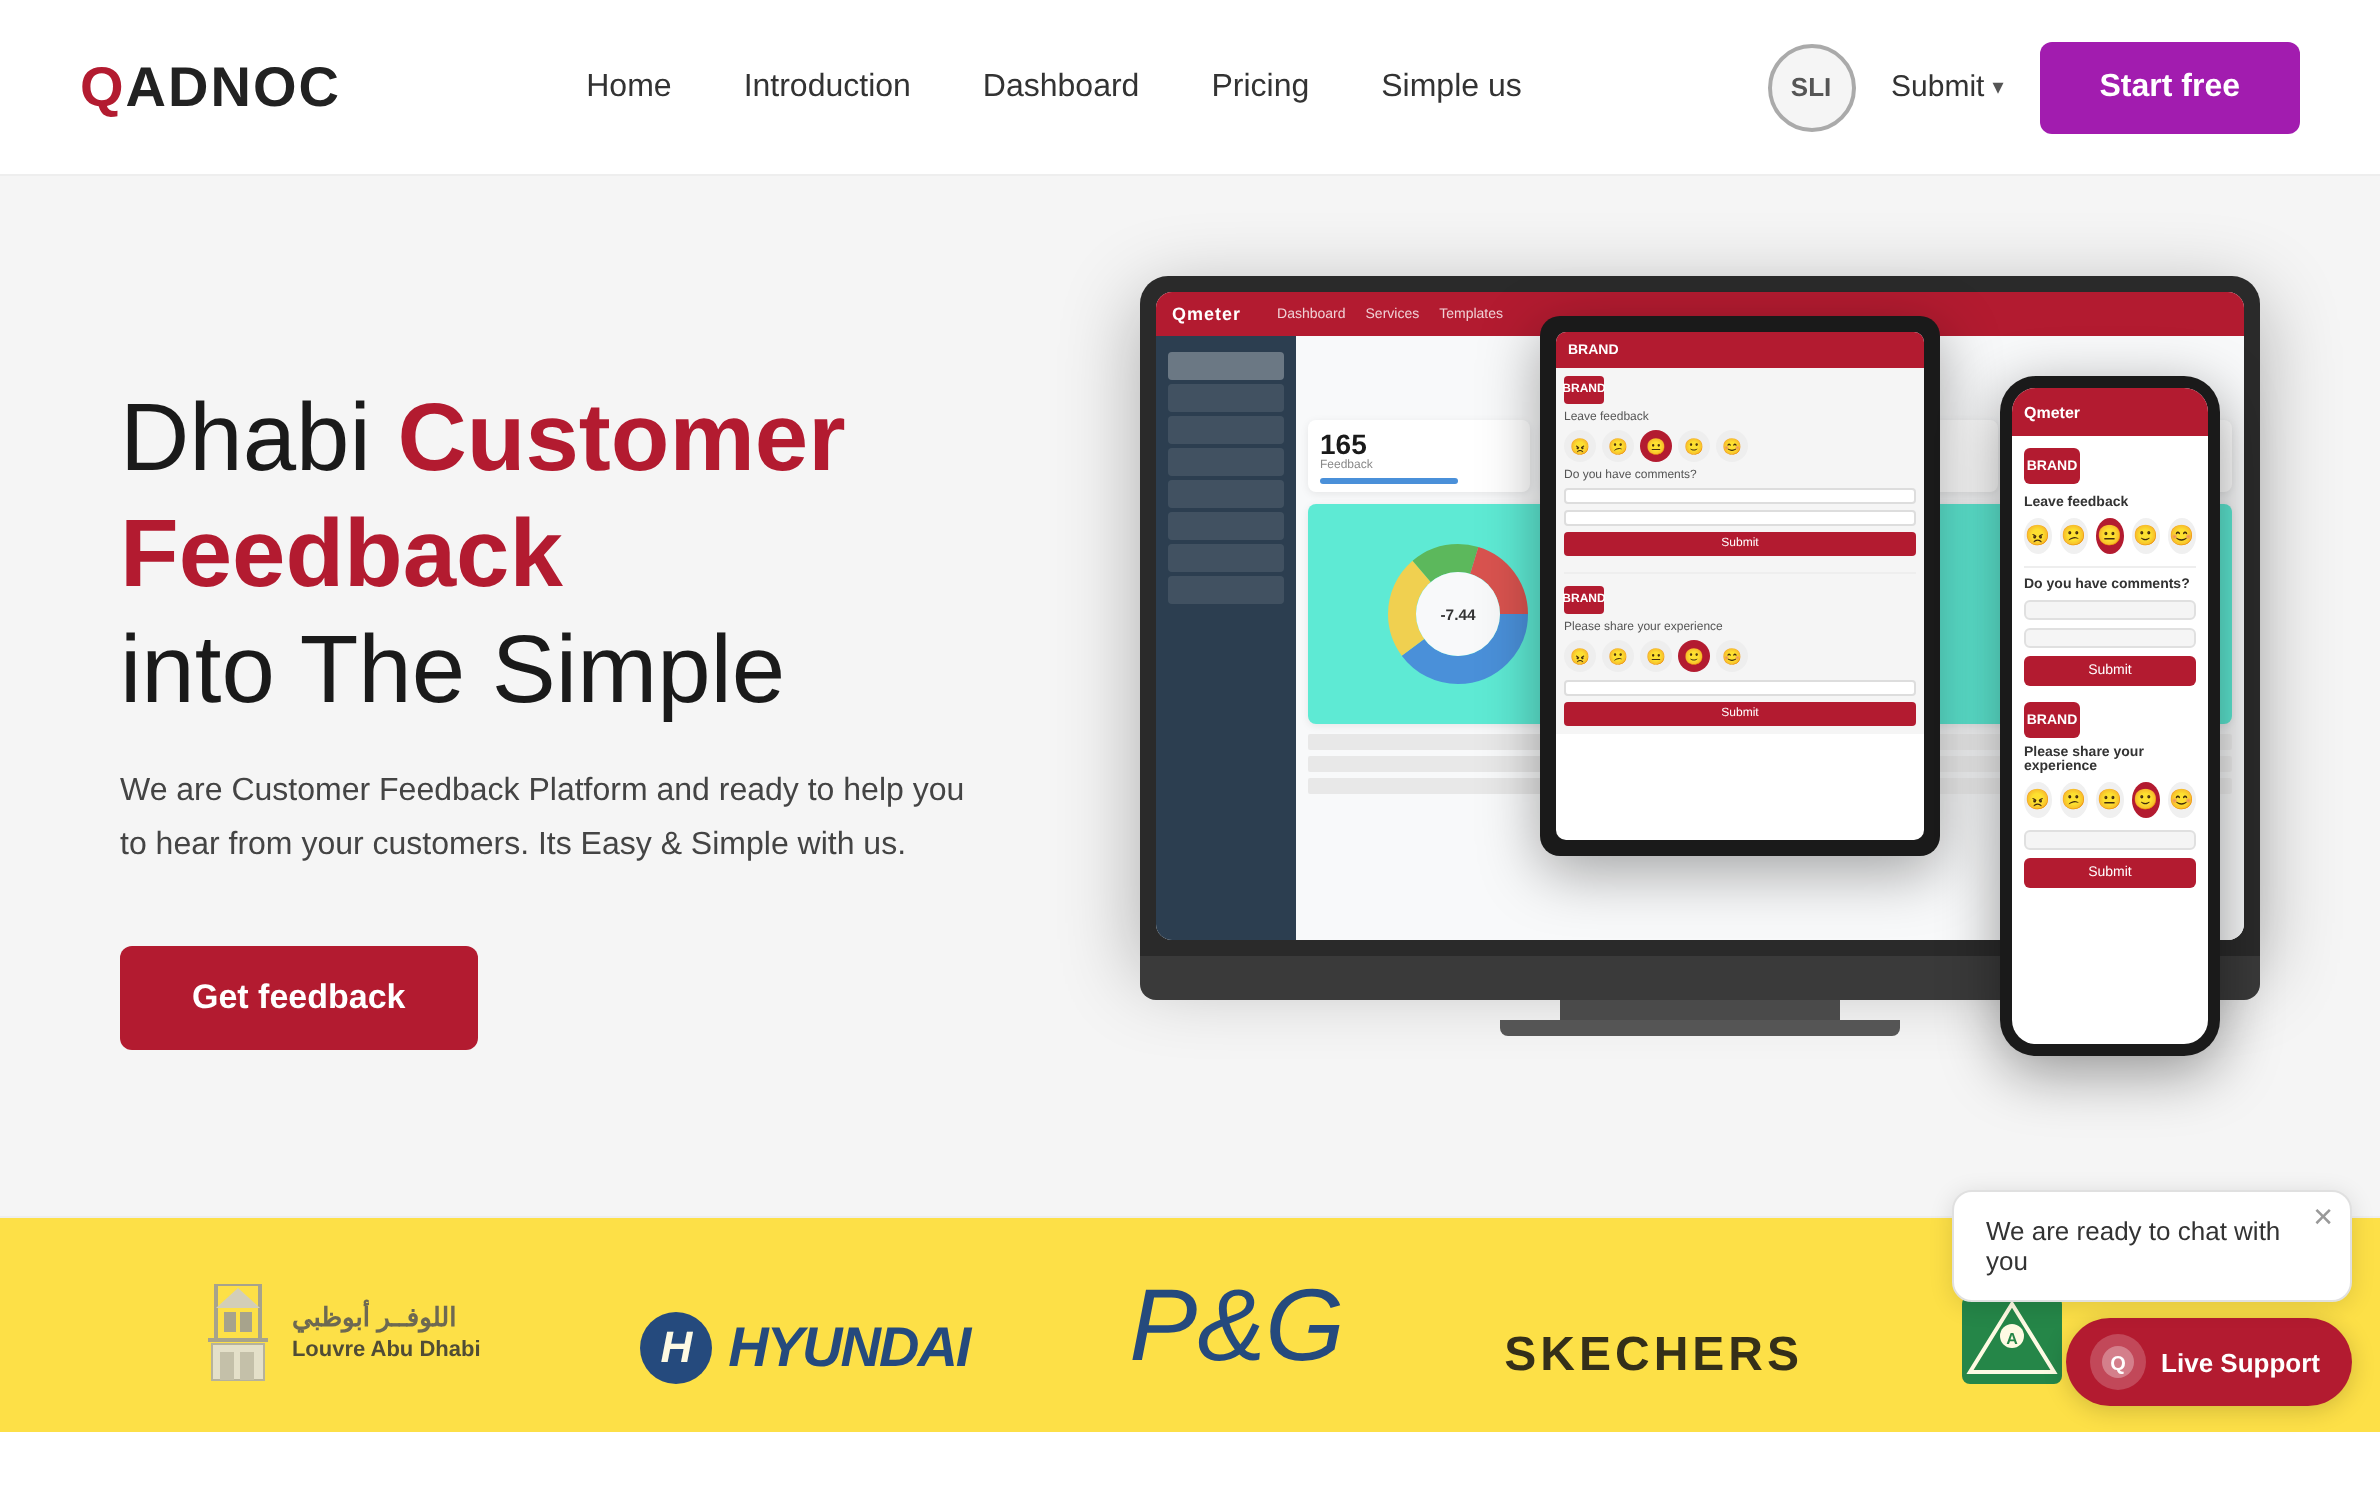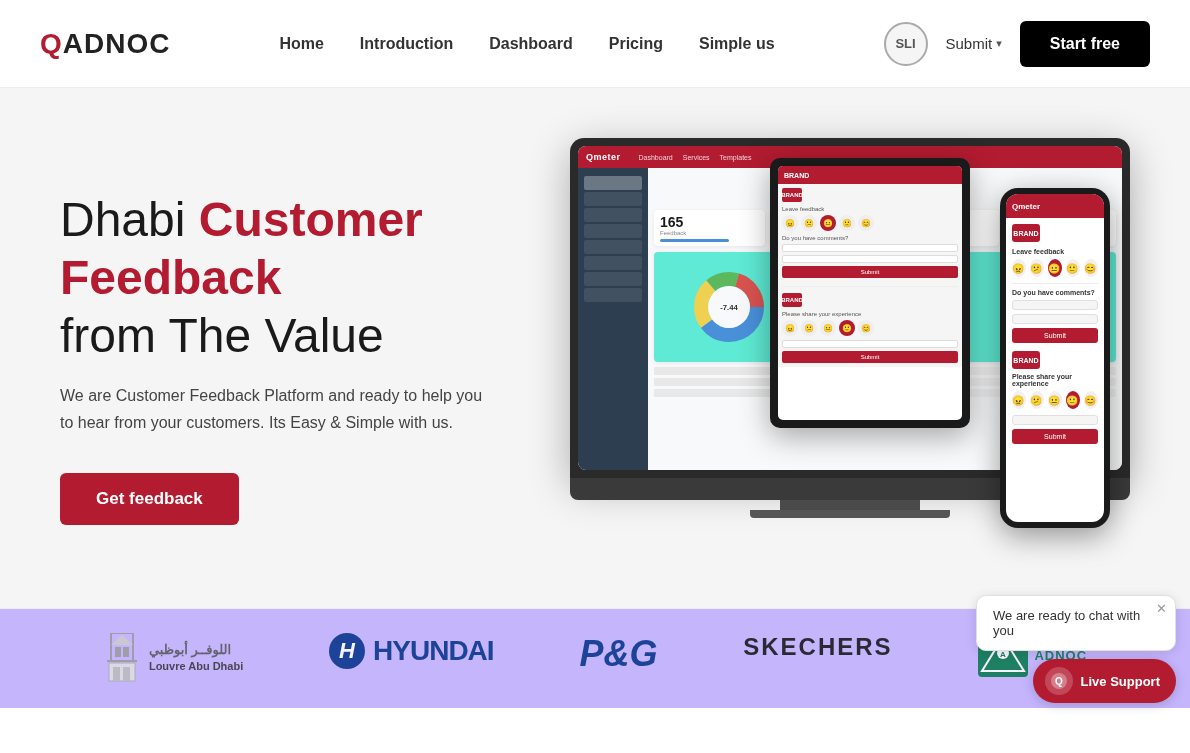--- a/index.html
+++ b/index.html
@@ -29,21 +29,21 @@
     .nav-links {
       display: flex;
       align-items: center;
       gap: 36px;
       list-style: none;
     }
     .nav-links a {
       text-decoration: none;
       color: #333;
       font-size: 16px;
-      font-weight: 700;
+      font-weight: 400;
     }
     .nav-right {
       display: flex;
       align-items: center;
       gap: 18px;
     }
     .nav-avatar {
       width: 44px;
       height: 44px;
       border-radius: 50%;
@@ -63,21 +63,21 @@
       display: flex;
       align-items: center;
       gap: 4px;
       cursor: pointer;
     }
     .nav-login .chevron {
       font-size: 11px;
       color: #555;
     }
     .btn-start {
-      background: #000000;
+      background: #a21caf;
       color: #fff;
       border: none;
       border-radius: 6px;
       padding: 14px 30px;
       font-size: 16px;
       font-weight: 600;
       cursor: pointer;
       white-space: nowrap;
     }
 
@@ -494,23 +494,23 @@
       width: 70px;
       height: 70px;
     }
     .bar-chart-mini {
       width: 100%;
       height: 60px;
     }
 
     
     .logos-bar {
-      background: #c4b5fd;
-      display: flex;
-      align-items: flex-start;
+      background: #fde047;
+      display: flex;
+      align-items: flex-end;
       justify-content: space-around;
       padding: 24px 60px;
       min-height: 100px;
       border-top: 1px solid #eee;
     }
     .logo-item {
       display: flex;
       align-items: center;
       justify-content: center;
       opacity: 0.85;
@@ -533,40 +533,41 @@
       color: #333;
       line-height: 1.3;
     }
 
     
     .hyundai-logo {
       font-size: 28px;
       font-weight: 700;
       color: #003087;
       letter-spacing: -1px;
+      font-style: italic;
     }
     .hyundai-h {
       display: inline-block;
       background: #003087;
       color: #fff;
       border-radius: 50%;
       width: 36px;
       height: 36px;
       text-align: center;
       line-height: 36px;
       font-size: 22px;
       font-weight: 700;
       font-style: italic;
       margin-right: 8px;
     }
 
     
     .pg-logo {
-      font-size: 36px;
-      font-weight: 700;
+      font-size: 51px;
+      font-weight: 400;
       color: #003087;
       font-style: italic;
     }
 
     
     .skechers-logo {
       font-size: 24px;
       font-weight: 700;
       color: #111;
       letter-spacing: 2px;
@@ -697,21 +698,21 @@
       <span class="chevron">▾</span>
     </div>
     <button class="btn-start">Start free</button>
   </div>
 </nav>
 
 <section class="hero">
   <div class="hero-left">
     <h1 class="hero-title">
       <span>Dhabi </span><span class="highlight">Customer Feedback</span><br>
-      <span>from The Value</span>
+      <span>into The Simple</span>
     </h1>
     <p class="hero-subtitle">We are Customer Feedback Platform and ready to help you to hear from your customers. Its Easy &amp; Simple with us.</p>
     <button class="btn-get-started">Get feedback</button>
   </div>
 
   <div class="hero-right">
 
     <div class="laptop">
       <div class="laptop-screen-outer">
         <div class="laptop-screen-inner">

